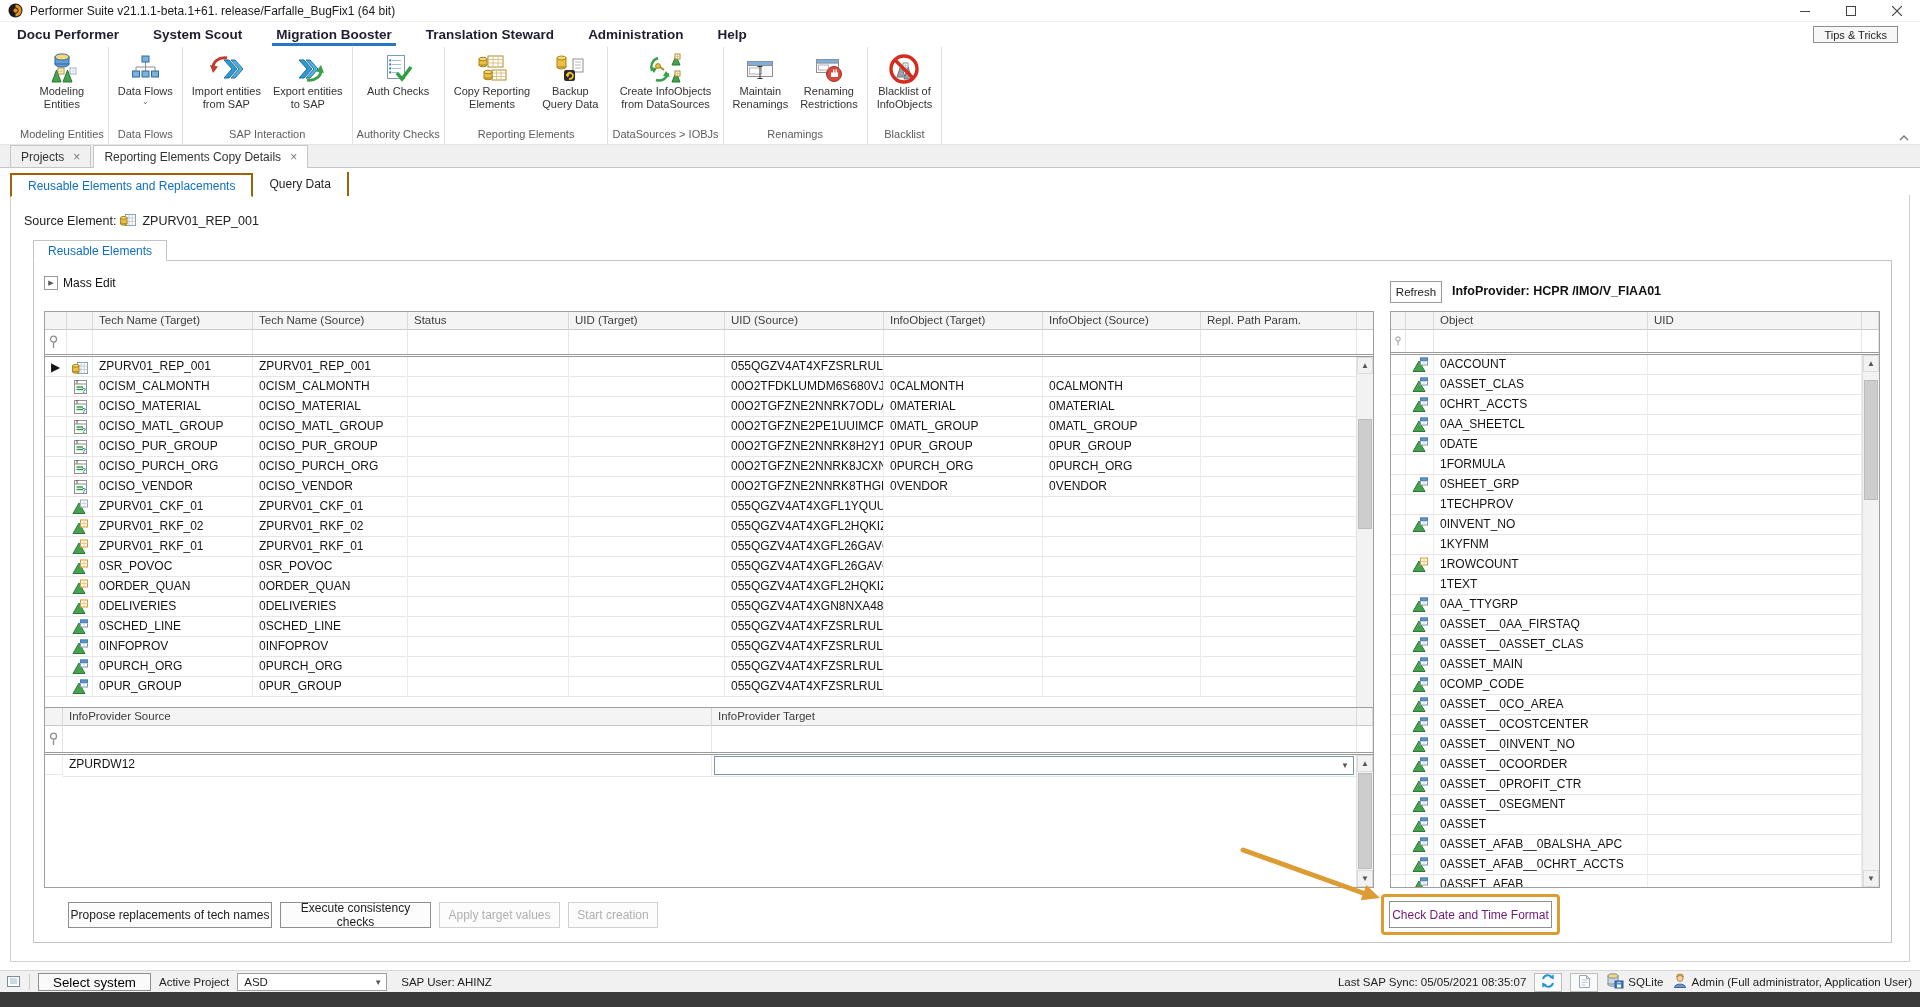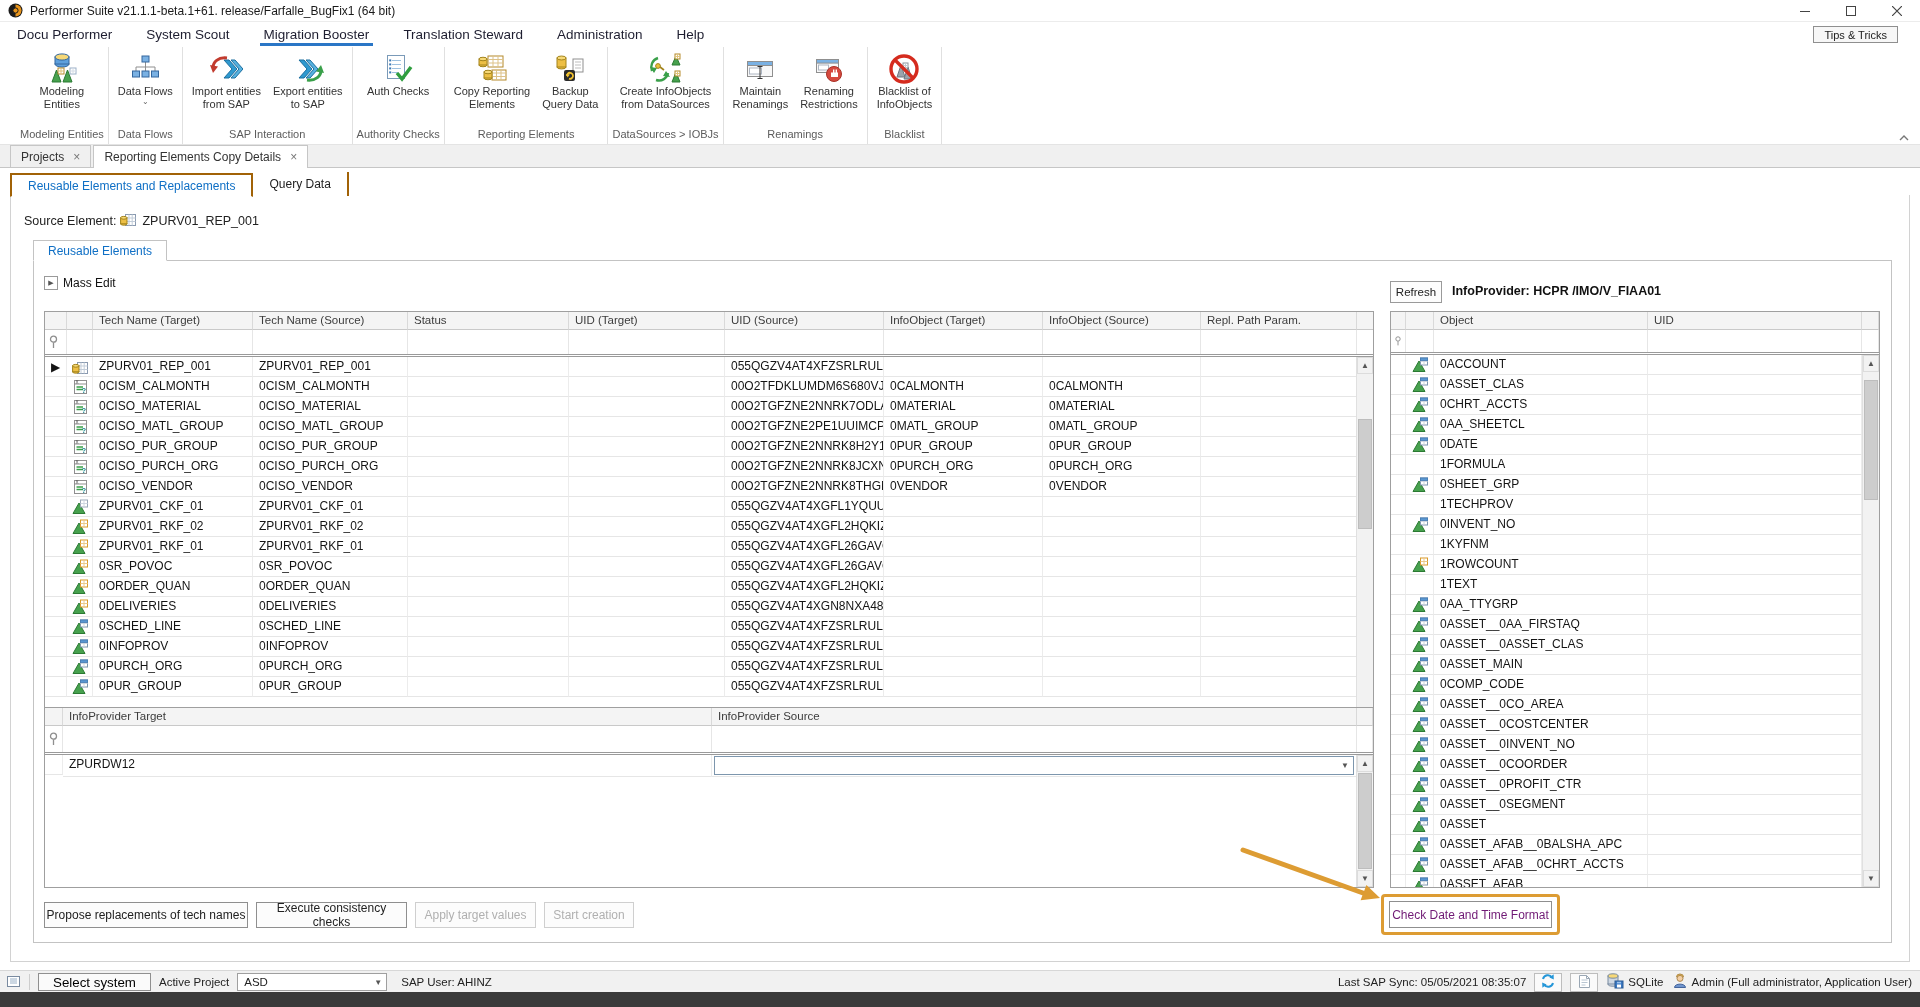--- a/index.html
+++ b/index.html
@@ -83,21 +83,21 @@
   .vsb .sb-down { position:absolute; bottom:0; left:0; right:0; }
 
   
   .combo { margin:1px 2px; height:19px; border:1px solid #7d96ad; background:#fff; display:flex; align-items:center; justify-content:flex-end; padding-right:4px; font-size:8px; color:#555; }
 
   
   #refresh-btn { position:absolute; left:1390px; top:113px; width:52px; height:22px; border:1px solid #9a9a9a; background:#fdfdfd; font-size:11.5px; color:#222; display:flex; align-items:center; justify-content:center; }
   #infoprov { position:absolute; left:1452px; top:116px; font-size:12.5px; font-weight:bold; color:#111; }
 
   
-  .act-btn { position:absolute; top:734px; height:26px; border:1px solid #8f8f8f; background:#fcfcfc; font-size:12px; color:#222; display:flex; align-items:center; justify-content:center; }
+  .act-btn { position:absolute; top:734px; height:26px; border:1px solid #8f8f8f; background:#fcfcfc; font-size:12px; color:#222; display:flex; align-items:center; justify-content:center;margin-left:24px; }
   .act-btn.disabled { border-color:#cfcfcf; color:#b0b0b0; }
   #hl-rect { position:absolute; left:1381px; top:726px; width:179px; height:41px; border:3px solid #dd9c33; border-radius:4px; }
   #hl-btn { position:absolute; left:1389px; top:733px; width:163px; height:27px; border:1px solid #8f8f8f; background:#fff; font-size:12px; color:#701a75; display:flex; align-items:center; justify-content:center; }
   #ann-arrow { position:absolute; left:1235px; top:672px; }
 
   
   #statusbar { position:absolute; left:0; top:970px; width:1920px; height:22px; background:#f1f1f1; border-top:1px solid #d7d7d7; font-size:11.5px; color:#222; }
   #sb-left { position:absolute; left:6px; top:0; height:22px; display:flex; align-items:center; gap:8px; }
   .sb-sep { width:1px; height:16px; background:#cdcdcd; }
   #select-system { height:18px; padding:0 14px; border:1px solid #8f8f8f; background:#fafafa; display:flex; align-items:center; }
@@ -132,21 +132,21 @@
       </div>
     <div class="winbtn">
         <svg width="10" height="10">
           <path d="M0 0 L10 10 M10 0 L0 10" stroke-width="1.2"></path>
         </svg>
       </div>
   </div>
 </div>
 
 <div id="menubar">
-  <div id="menu-items" style="display:flex;">
+  <div id="menu-items" style="display:flex;font-weight:bold;">
       <div class="menu-item">Docu Performer</div>
       <div class="menu-item">System Scout</div>
       <div class="menu-item active">Migration Booster</div>
       <div class="menu-item">Translation Steward</div>
       <div class="menu-item">Administration</div>
       <div class="menu-item">Help</div>
     </div>
   <button id="tips-btn">Tips &amp; Tricks</button>
 </div>
 
@@ -796,22 +796,22 @@
     <div class="vsb" style="top:45px; bottom:0;">
       <div class="sb-btn">▲</div>
       <div class="sb-thumb" style="top:62px; height:110px;"></div>
       <div class="sb-btn sb-down">▼</div>
     </div>
   </div>
 
   <div id="map-table" class="tbl">
     <div id="map-head" class="grid map-cols thead">
         <div class="hc"></div>
+        <div class="hc">InfoProvider Source</div>
         <div class="hc">InfoProvider Target</div>
-        <div class="hc">InfoProvider Source</div>
         <div class="hc"></div>
       </div>
     <div id="map-filter" class="grid map-cols tfilter" style="height:26px;">
         <div class="fc">
           <svg width="11" height="14" viewBox="0 0 11 14">
             <circle cx="5.5" cy="4.2" r="3" fill="none" stroke="#8f8f8f" stroke-width="1.3"></circle>
             <path d="M5.5 7.4v5.6" stroke="#8f8f8f" stroke-width="1.3"></path>
           </svg>
         </div>
         <div class="fc"></div>

